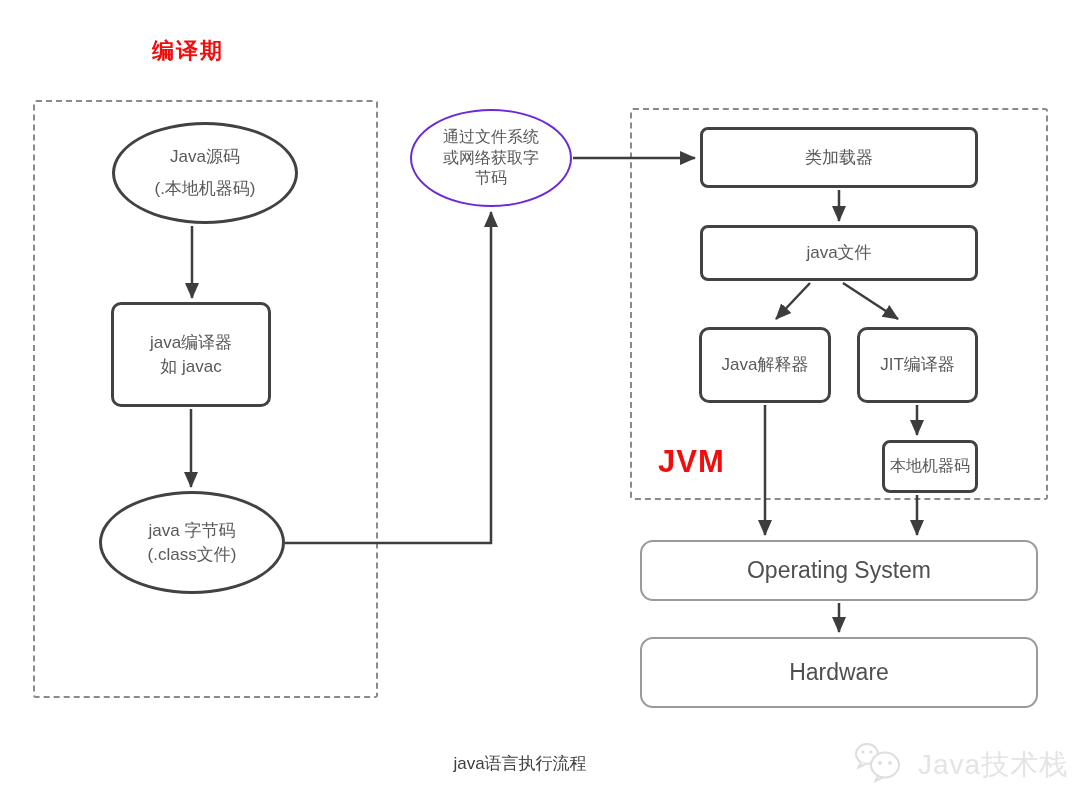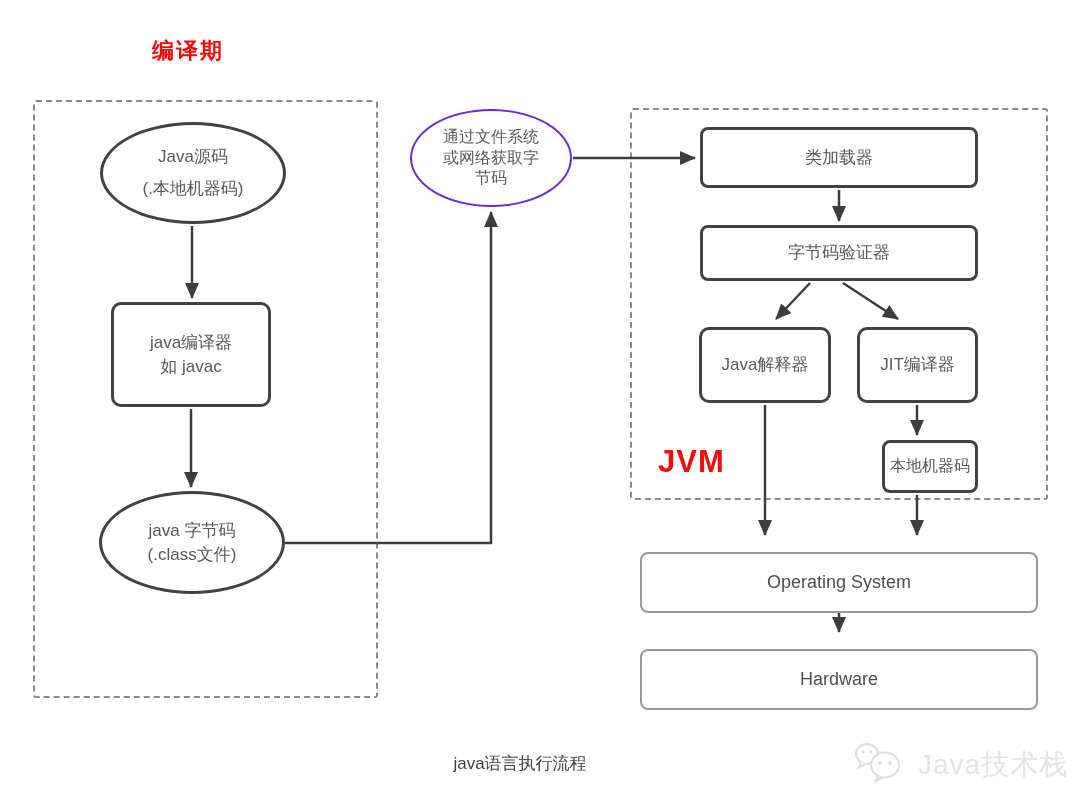--- a/index.html
+++ b/index.html
@@ -51,24 +51,23 @@
     font-size: 16px;
     line-height: 1.3;
   }
   .rect {
     border: 3px solid #424242;
     border-radius: 10px;
     font-size: 17px;
   }
   .rect-light {
     border: 2px solid #9a9a9a;
-    border-radius: 8px;
-    font-size: 18px;
+    border-radius: 13px;
+    font-size: 23px;
     color: #4f4f4f;
-    margin-top: 12px;
   }
   .jvm-label {
     font-size: 31px;
     font-weight: bold;
     color: #f20d0d;
     letter-spacing: 1px;
   }
   .caption {
     font-size: 17px;
     color: #3f3f3f;
@@ -120,21 +119,21 @@
     <path d="M573,158 L695,158" marker-end="url(#ah)"></path>
     <path d="M839,190 L839,221" marker-end="url(#ah)"></path>
     <path d="M810,283 L776,319" marker-end="url(#ah)"></path>
     <path d="M843,283 L898,319" marker-end="url(#ah)"></path>
     <path d="M917,405 L917,435" marker-end="url(#ah)"></path>
     <path d="M765,405 L765,535" marker-end="url(#ah)"></path>
     <path d="M917,495 L917,535" marker-end="url(#ah)"></path>
     <path d="M839,603 L839,632" marker-end="url(#ah)"></path>
   </svg>
 
-  <div class="abs node ellipse" style="left:100px; top:122px; width:186px; height:102px;gap:8px;">
+  <div class="abs node ellipse" style="left:112px; top:122px; width:186px; height:102px;gap:8px;">
     <span>Java源码</span>
     <span>(.本地机器码)</span>
   </div>
 
   <div class="abs node rect" style="left:111px; top:302px; width:160px; height:105px;">
     <span>java编译器</span>
     <span>如 javac</span>
   </div>
 
   <div class="abs node ellipse" style="left:99px; top:491px; width:186px; height:103px;">
@@ -146,40 +145,40 @@
     <span>通过文件系统</span>
     <span>或网络获取字</span>
     <span>节码</span>
   </div>
 
   <div class="abs node rect" style="left:700px; top:127px; width:278px; height:61px; border-radius:8px;">
     <span>类加载器</span>
   </div>
 
   <div class="abs node rect" style="left:700px; top:225px; width:278px; height:56px; border-radius:8px;">
-    <span>字节码验证器</span>
+    <span>java文件</span>
   </div>
 
   <div class="abs node rect" style="left:699px; top:327px; width:132px; height:76px;">
     <span>Java解释器</span>
   </div>
 
   <div class="abs node rect" style="left:857px; top:327px; width:121px; height:76px;">
     <span>JIT编译器</span>
   </div>
 
   <div class="abs node rect" style="left:882px; top:440px; width:96px; height:53px; font-size:16px; border-radius:8px;">
     <span>本地机器码</span>
   </div>
 
   <div class="abs node rect-light" style="left:640px; top:540px; width:398px; height:61px;">
     <span>Operating System</span>
   </div>
 
-  <div class="abs node rect-light" style="left:640px; top:637px; width:398px; height:61px;">
+  <div class="abs node rect-light" style="left:640px; top:637px; width:398px; height:71px;">
     <span>Hardware</span>
   </div>
 
   <div class="abs caption" style="left:340px; top:752px; width:360px;">java语言执行流程</div>
 
   <div class="abs watermark" style="left:852px; top:740px;">
     <span>
       <svg width="52" height="46" viewBox="0 0 52 46">
         <g style="stroke:#dedede; stroke-width:2; fill:#ffffff;">
           <ellipse cx="15" cy="14" rx="11" ry="10"></ellipse>

